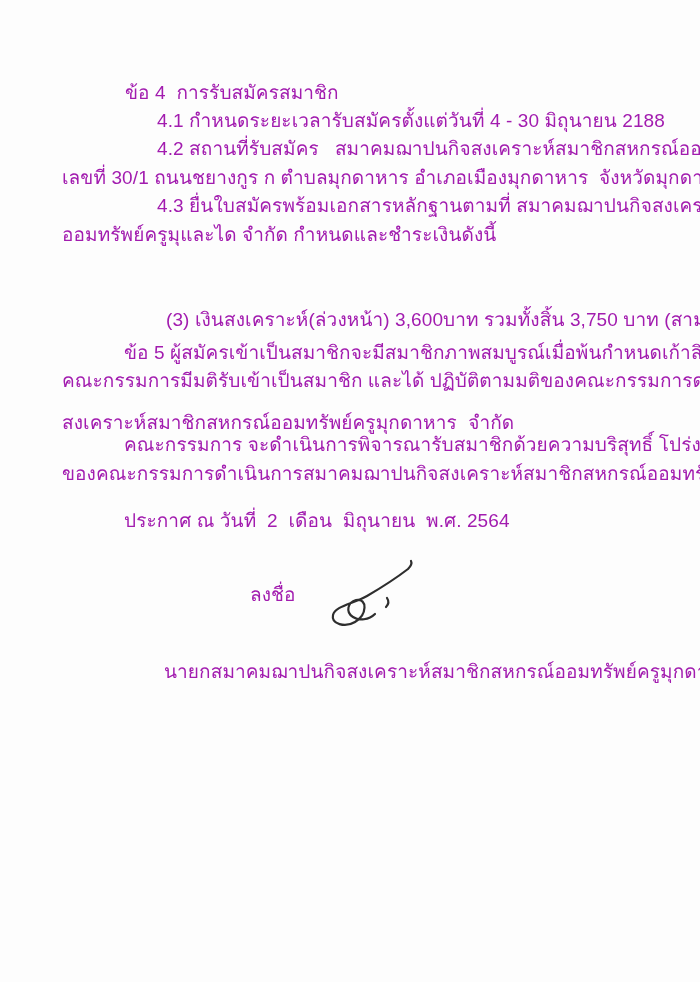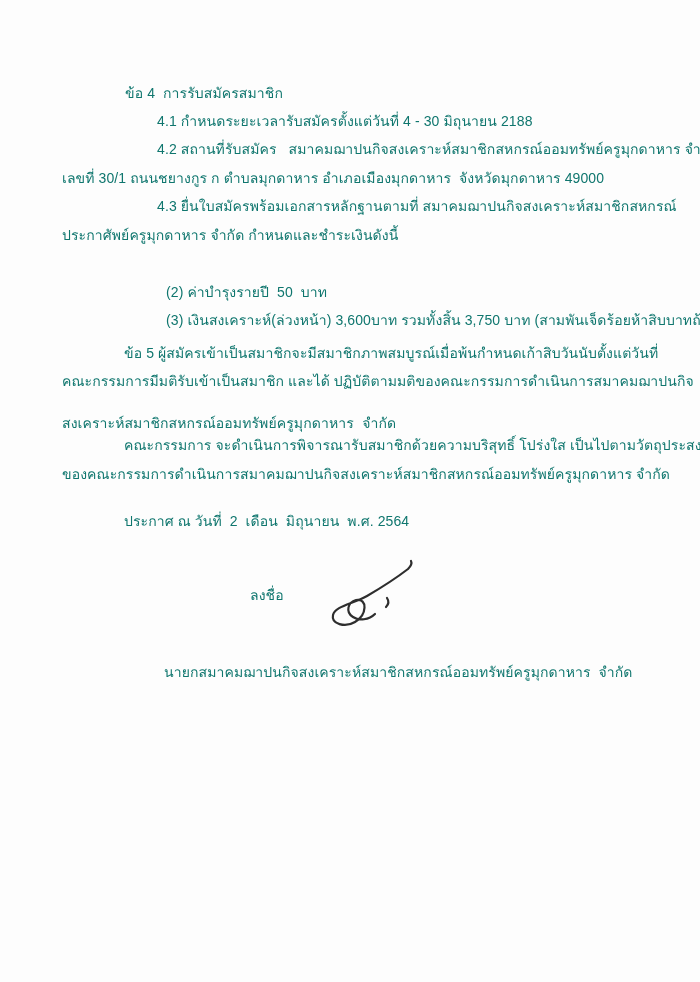--- a/index.html
+++ b/index.html
@@ -11,25 +11,25 @@
     position: relative;
     width: 700px;
     height: 982px;
     background: #fdfdfd;
     overflow: hidden;
     font-family: "Liberation Sans", "DejaVu Sans", sans-serif;
     color: #3a3a3a;
   }
   .line {
     position: absolute;
-    font-size: 14px;
+    font-size: 19px;
     line-height: 24px;
     white-space: pre;
     letter-spacing: 0.1px;
-    color: #0f766e;
+    color: #a21caf;
   }
   .sig-svg {
     position: absolute;
     left: 325px;
     top: 556px;
     width: 92px;
     height: 76px;
   }
   .sig-svg path {
     fill: none;
@@ -42,22 +42,21 @@
 </head>
 <body>
 
 <div class="page">
 
   <div class="line" style="left:125px; top:81px;">ข้อ 4  การรับสมัครสมาชิก</div>
   <div class="line" style="left:157px; top:109px;">4.1 กำหนดระยะเวลารับสมัครตั้งแต่วันที่ 4 - 30 มิถุนายน 2188</div>
   <div class="line" style="left:157px; top:137px;">4.2 สถานที่รับสมัคร   สมาคมฌาปนกิจสงเคราะห์สมาชิกสหกรณ์ออมทรัพย์ครูมุกดาหาร จำกัด</div>
   <div class="line" style="left:62px;  top:166px;">เลขที่ 30/1 ถนนชยางกูร ก ตำบลมุกดาหาร อำเภอเมืองมุกดาหาร  จังหวัดมุกดาหาร 49000</div>
   <div class="line" style="left:157px; top:194px;">4.3 ยื่นใบสมัครพร้อมเอกสารหลักฐานตามที่ สมาคมฌาปนกิจสงเคราะห์สมาชิกสหกรณ์</div>
-  <div class="line" style="left:62px;  top:223px;">ประกาศัพย์ครูมุกดาหาร จำกัด กำหนดและชำระเงินดังนี้</div>
-  <div class="line" style="left:166px; top:280px;">(2) ค่าบำรุงรายปี  50  บาท</div>
+  <div class="line" style="left:62px;  top:223px;">ออมทรัพย์ครูมุและได จำกัด กำหนดและชำระเงินดังนี้</div>
   <div class="line" style="left:166px; top:308px;">(3) เงินสงเคราะห์(ล่วงหน้า) 3,600บาท รวมทั้งสิ้น 3,750 บาท (สามพันเจ็ดร้อยห้าสิบบาทถ้วน)</div>
 
   <div class="line" style="left:124px; top:341px;">ข้อ 5 ผู้สมัครเข้าเป็นสมาชิกจะมีสมาชิกภาพสมบูรณ์เมื่อพ้นกำหนดเก้าสิบวันนับตั้งแต่วันที่</div>
   <div class="line" style="left:62px;  top:369px;">คณะกรรมการมีมติรับเข้าเป็นสมาชิก และได้ ปฏิบัติตามมติของคณะกรรมการดำเนินการสมาคมฌาปนกิจ</div>
   <div class="line" style="left:62px;  top:412px;font-family:Liberation Mono, monospace;">สงเคราะห์สมาชิกสหกรณ์ออมทรัพย์ครูมุกดาหาร จำกัด</div>
 
   <div class="line" style="left:124px; top:433px;">คณะกรรมการ จะดำเนินการพิจารณารับสมาชิกด้วยความบริสุทธิ์ โปร่งใส เป็นไปตามวัตถุประสงค์</div>
   <div class="line" style="left:62px;  top:462px;">ของคณะกรรมการดำเนินการสมาคมฌาปนกิจสงเคราะห์สมาชิกสหกรณ์ออมทรัพย์ครูมุกดาหาร จำกัด</div>
 
   <div class="line" style="left:124px; top:509px;">ประกาศ ณ วันที่  2  เดือน  มิถุนายน  พ.ศ. 2564</div>

